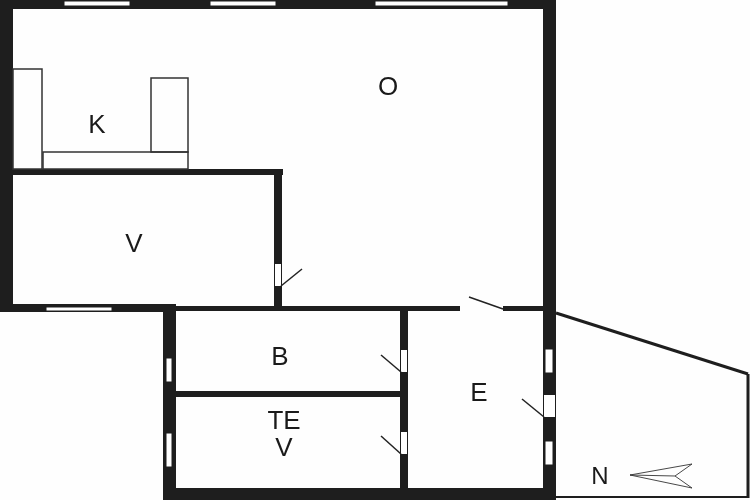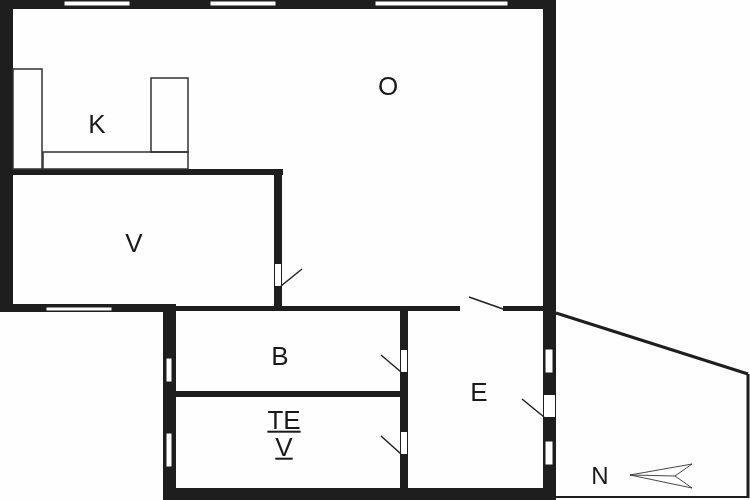--- a/index.html
+++ b/index.html
@@ -8,21 +8,21 @@
     .room-label {
       position: absolute;
       font-family: "Liberation Sans", "DejaVu Sans", sans-serif;
       font-size: 26px;
       color: #1a1a1a;
       line-height: 1;
       transform: translate(-50%, -50%);
       white-space: pre;
       text-align: center;
     }
-    .room-label.two-line { line-height: 1.05; text-decoration: underline; }
+    .room-label.two-line { line-height: 1.05; }
   </style>
 </head>
 <body>
 
 <svg id="plan" viewBox="0 0 750 500" xmlns="http://www.w3.org/2000/svg">
   <rect x="0" y="0" width="750" height="500" fill="#fefefe"></rect>
 
   <g fill="#1e1e1e">
 
     <rect x="0" y="0" width="556" height="9"></rect>

